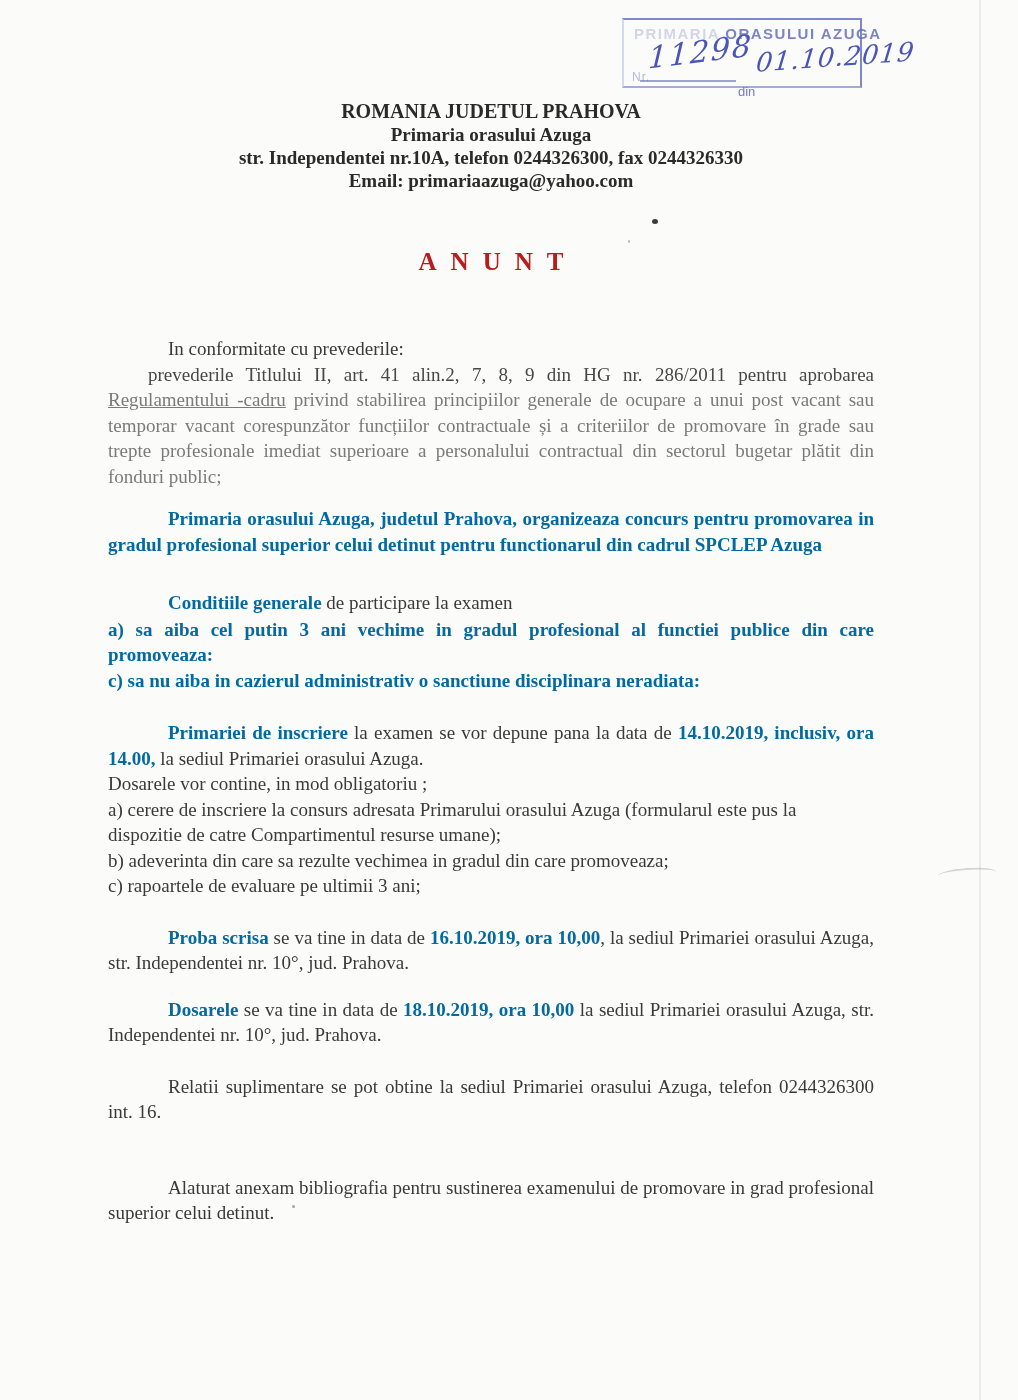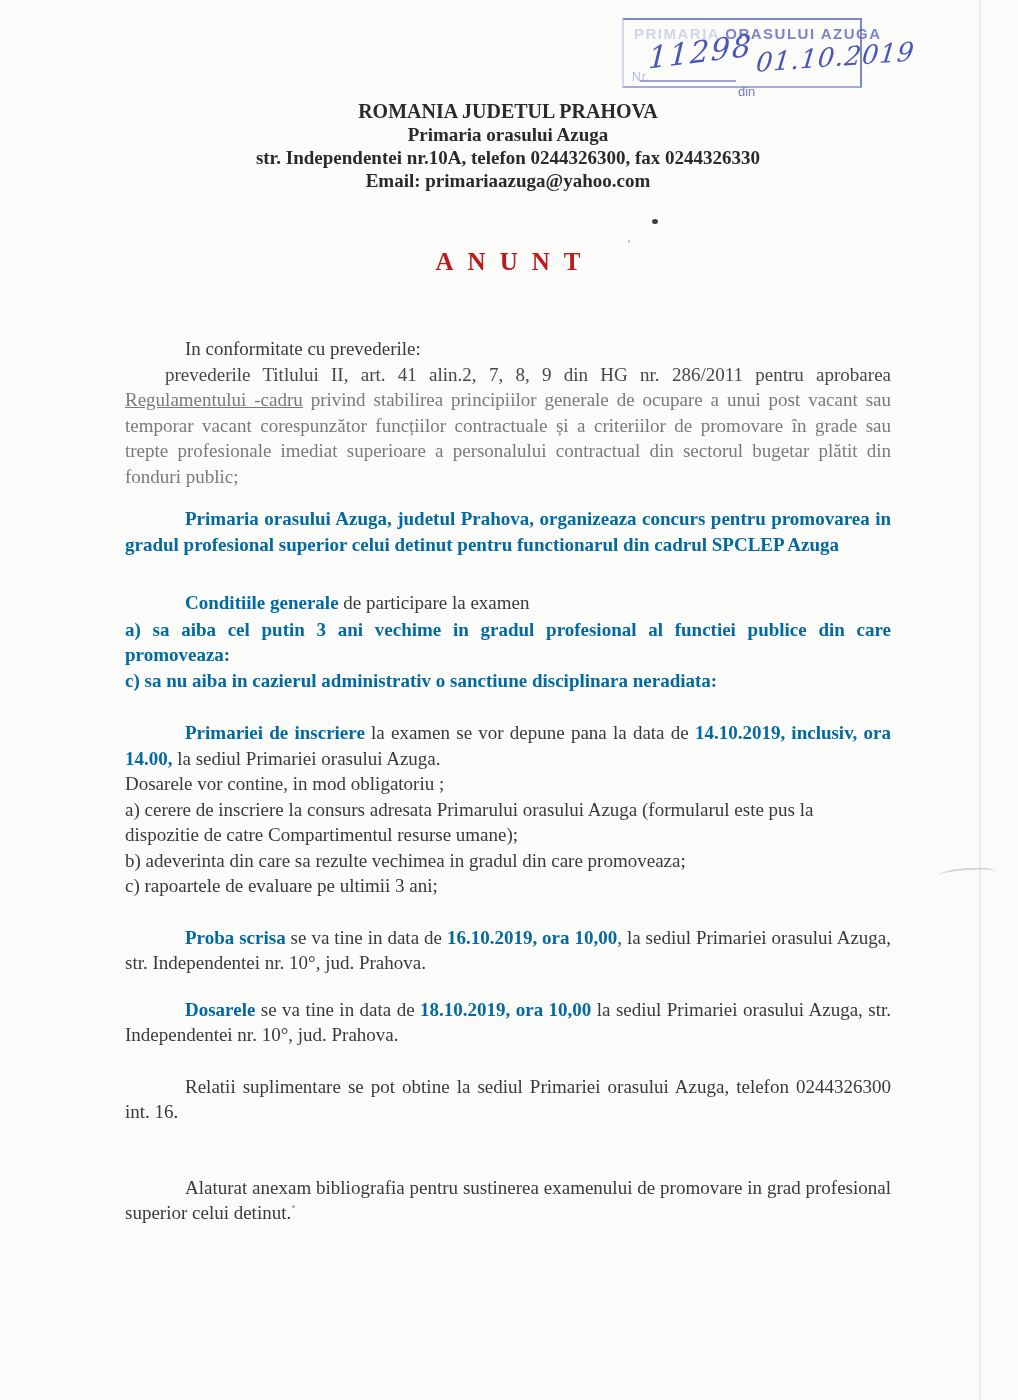--- a/index.html
+++ b/index.html
@@ -43,21 +43,21 @@
                border-bottom:2px solid rgba(78,92,180,.55); }
   .stamp-din{ position:absolute; left:114px; top:64px; font-size:13px; opacity:.85; }
   .hand{ font-family:"DejaVu Serif", serif; font-style:italic;
          color:#4a55b8; white-space:nowrap; position:absolute; }
   .hand-nr{ left:24px; top:14px; font-size:30px;
             transform:rotate(-7deg) skewX(-10deg); letter-spacing:2px; }
   .hand-date{ left:132px; top:22px; font-size:26px;
               transform:rotate(-4deg) skewX(-10deg); letter-spacing:1px; }
 
   
-  .content{ position:absolute; left:125px; top:0; width:766px; }
+  .content{ position:absolute; left:108px; top:0; width:766px; }
   .header-block{ margin-top:100px; text-align:center; font-weight:bold;
                  color:#2a2a2a; }
   .h-line1{ font-size:20px; line-height:23px; }
   .h-line{ font-size:19px; line-height:23px; }
   .doc-title{ margin-top:56px; text-align:center; font-weight:bold;
               font-size:25px; letter-spacing:14px; color:#b91c1c;
               padding-left:14px; }
 
   .p{ font-size:19px; line-height:25.5px; color:#3a3a3a; }
   .ind{ text-indent:60px; }

